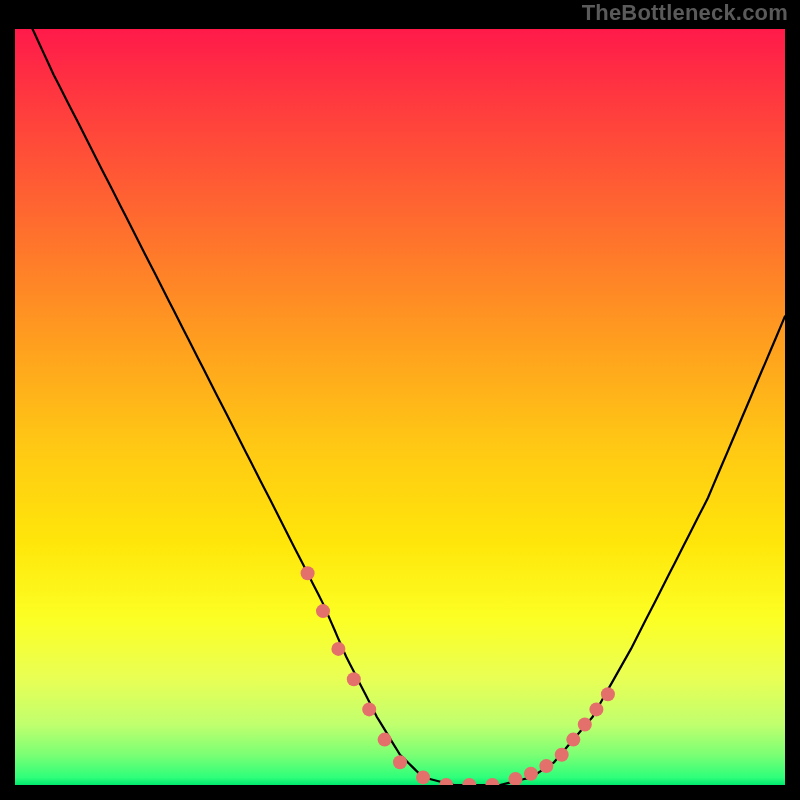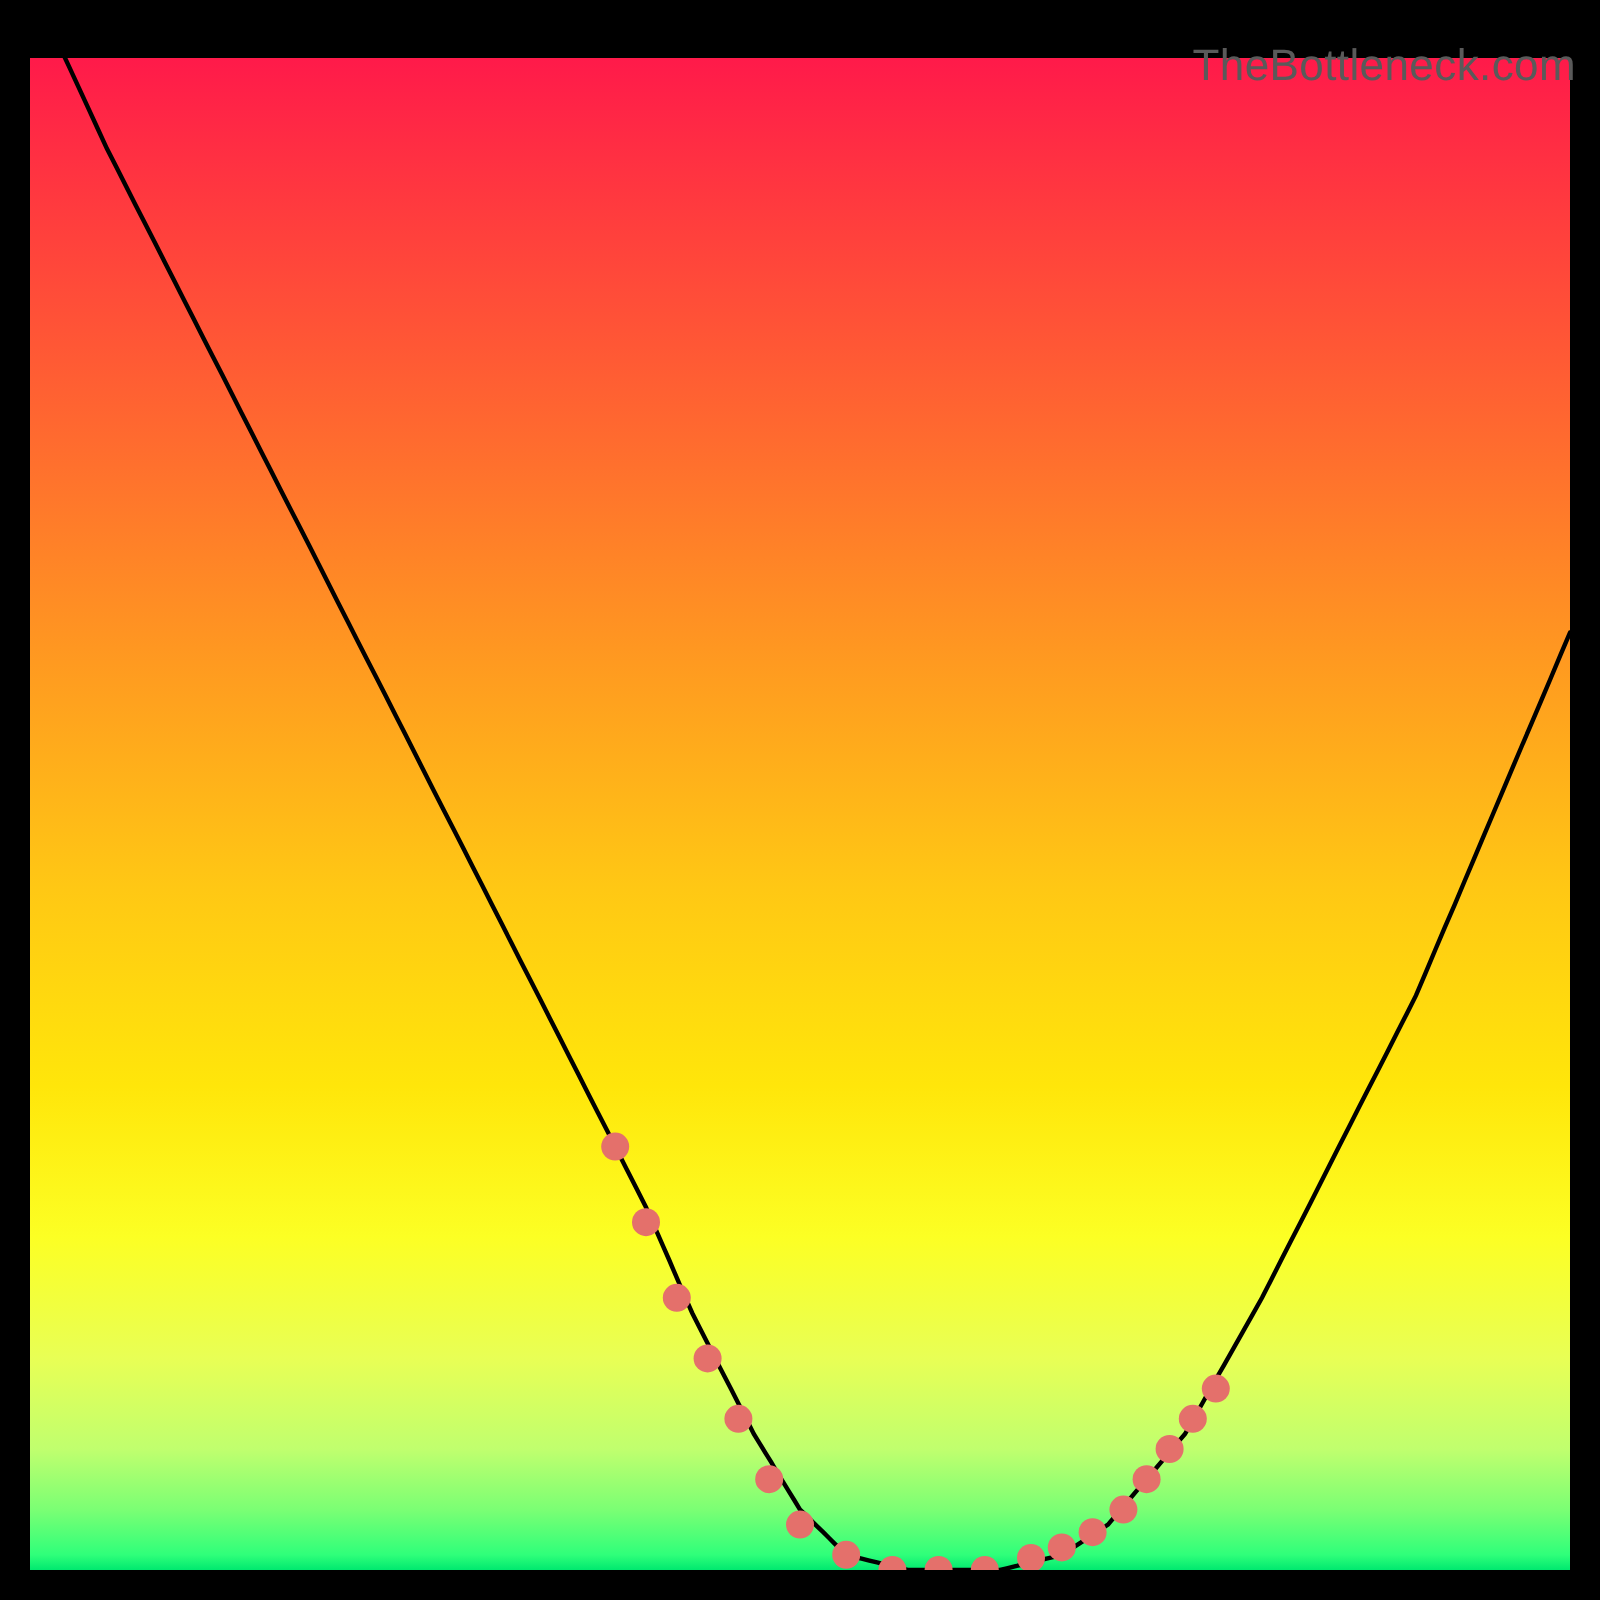--- a/index.html
+++ b/index.html
@@ -6,25 +6,25 @@
     margin: 0;
     padding: 0;
     background: #000;
     width: 800px;
     height: 800px;
     position: relative;
     font-family: Arial, Helvetica, sans-serif;
   }
   .watermark {
     position: absolute;
-    top: 20px;
+    top: 0;
     right: 12px;
     color: #5a5a5a;
     font-size: 22px;
-    font-weight: 400;
+    font-weight: 700;
     letter-spacing: 0.2px;
     z-index: 10;
   }
   .plot-frame {
     position: absolute;
     left: 15px;
     top: 29px;
     width: 770px;
     height: 756px;
     background: linear-gradient(

